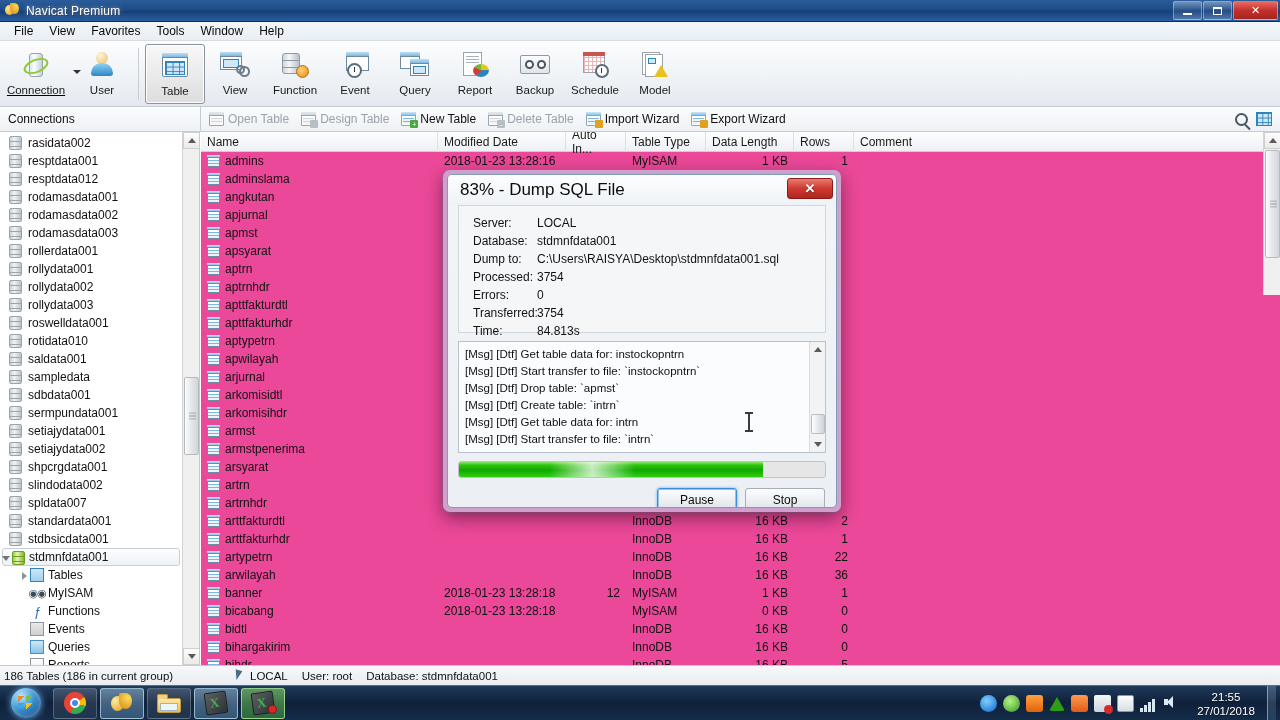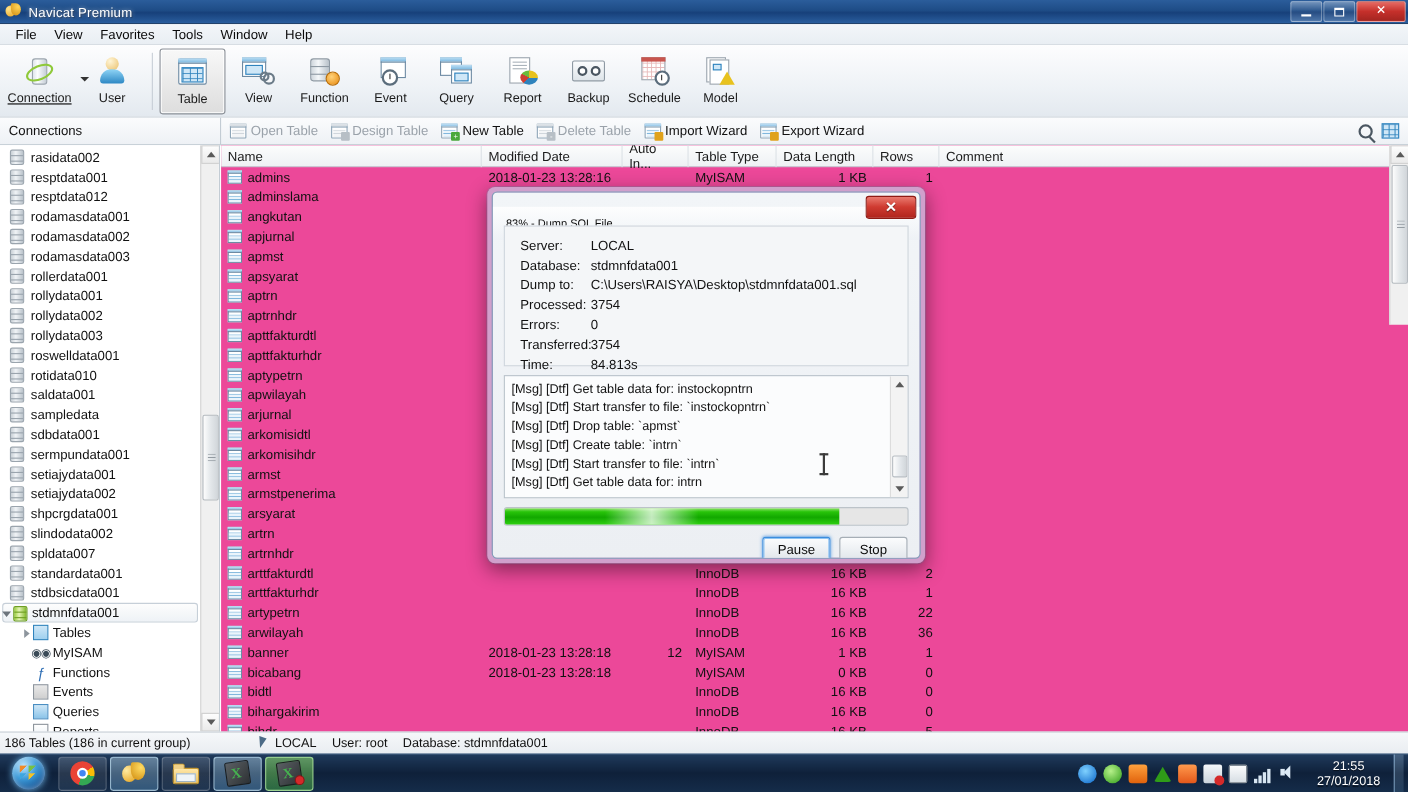--- a/index.html
+++ b/index.html
@@ -344,23 +344,22 @@
     padding: 4px;
   }
   .dlg {
     position: relative; width: 390px; height: 334px;
     background: linear-gradient(to bottom, #f2f5f8, #eceff3);
     border: 1px solid #7f9db9; border-radius: 5px;
     overflow: hidden;
   }
   .dlg-title {
     height: 30px; display: flex; align-items: center;
-    padding-left: 12px; font-size: 10px; color: #0c0c0c;
+    padding-left: 12px; font-size: 17px; color: #0c0c0c;
     background: linear-gradient(to bottom, rgba(255,255,255,.85), rgba(235,240,245,.55));
-    margin-top: 13px;
   }
   .dlg-close {
     position: absolute; right: 3px; top: 3px; width: 46px; height: 21px;
     background: linear-gradient(to bottom, #ea7b70, #cf3b31 48%, #b0251d);
     border: 1px solid #8e1a14; border-radius: 3px;
     display: flex; align-items: center; justify-content: center;
     color: #fff; font-size: 13px; font-weight: bold;
     text-shadow: 0 1px 1px rgba(0,0,0,.5);
   }
   .dlg-body { position: absolute; left: 10px; top: 30px; right: 10px; bottom: 6px; }
@@ -390,21 +389,21 @@
     height: 100%;
     background: linear-gradient(to bottom, #8fe36a 0%, #28c40a 22%, #12a800 55%, #2ed010 100%);
     position: relative;
   }
   .progress-fill::after {
     content: ""; position: absolute; left: 30%; top: 0; width: 28%; height: 100%;
     background: linear-gradient(to right, rgba(255,255,255,0), rgba(255,255,255,.75), rgba(255,255,255,0));
   }
   .dlg-btns { margin-top: 10px; display: flex; justify-content: flex-end; gap: 8px; padding-right: 1px; }
   .dbtn {
-    width: 62px; height: 23px; font-size: 12px; color: #0b0b0b;
+    width: 80px; height: 23px; font-size: 12px; color: #0b0b0b;
     background: linear-gradient(to bottom, #fbfcfd, #eef1f4 48%, #dfe4e9);
     border: 1px solid #a6aeb6; border-radius: 3px;
     display: flex; align-items: center; justify-content: center;
   }
   .dbtn.focus {
     border-color: #3c8dde;
     box-shadow: 0 0 0 1px #8fc4f2 inset, 0 0 3px rgba(60,141,222,.7);
   }
   .caret-i {
     position: absolute; left: 748px; top: 412px; width: 2px; height: 20px;
@@ -1374,22 +1373,22 @@
               <div class="k">Time:</div>
               <div class="v">84.813s</div>
             </div>
           </div>
         <div class="log-box">
           <div class="log-lines" id="log-lines">
               <div class="log-line">[Msg] [Dtf] Get table data for: instockopntrn</div>
               <div class="log-line">[Msg] [Dtf] Start transfer to file: `instockopntrn`</div>
               <div class="log-line">[Msg] [Dtf] Drop table: `apmst`</div>
               <div class="log-line">[Msg] [Dtf] Create table: `intrn`</div>
+              <div class="log-line">[Msg] [Dtf] Get table data for: intrn</div>
               <div class="log-line">[Msg] [Dtf] Start transfer to file: `intrn`</div>
-              <div class="log-line">[Msg] [Dtf] Get table data for: intrn</div>
             </div>
           <div class="log-scroll">
             <div class="sa up">
                 <div class="caret-up"></div>
               </div>
             <div class="sthumb"></div>
             <div class="sa dn">
                 <div class="caret-dn"></div>
               </div>
           </div>

